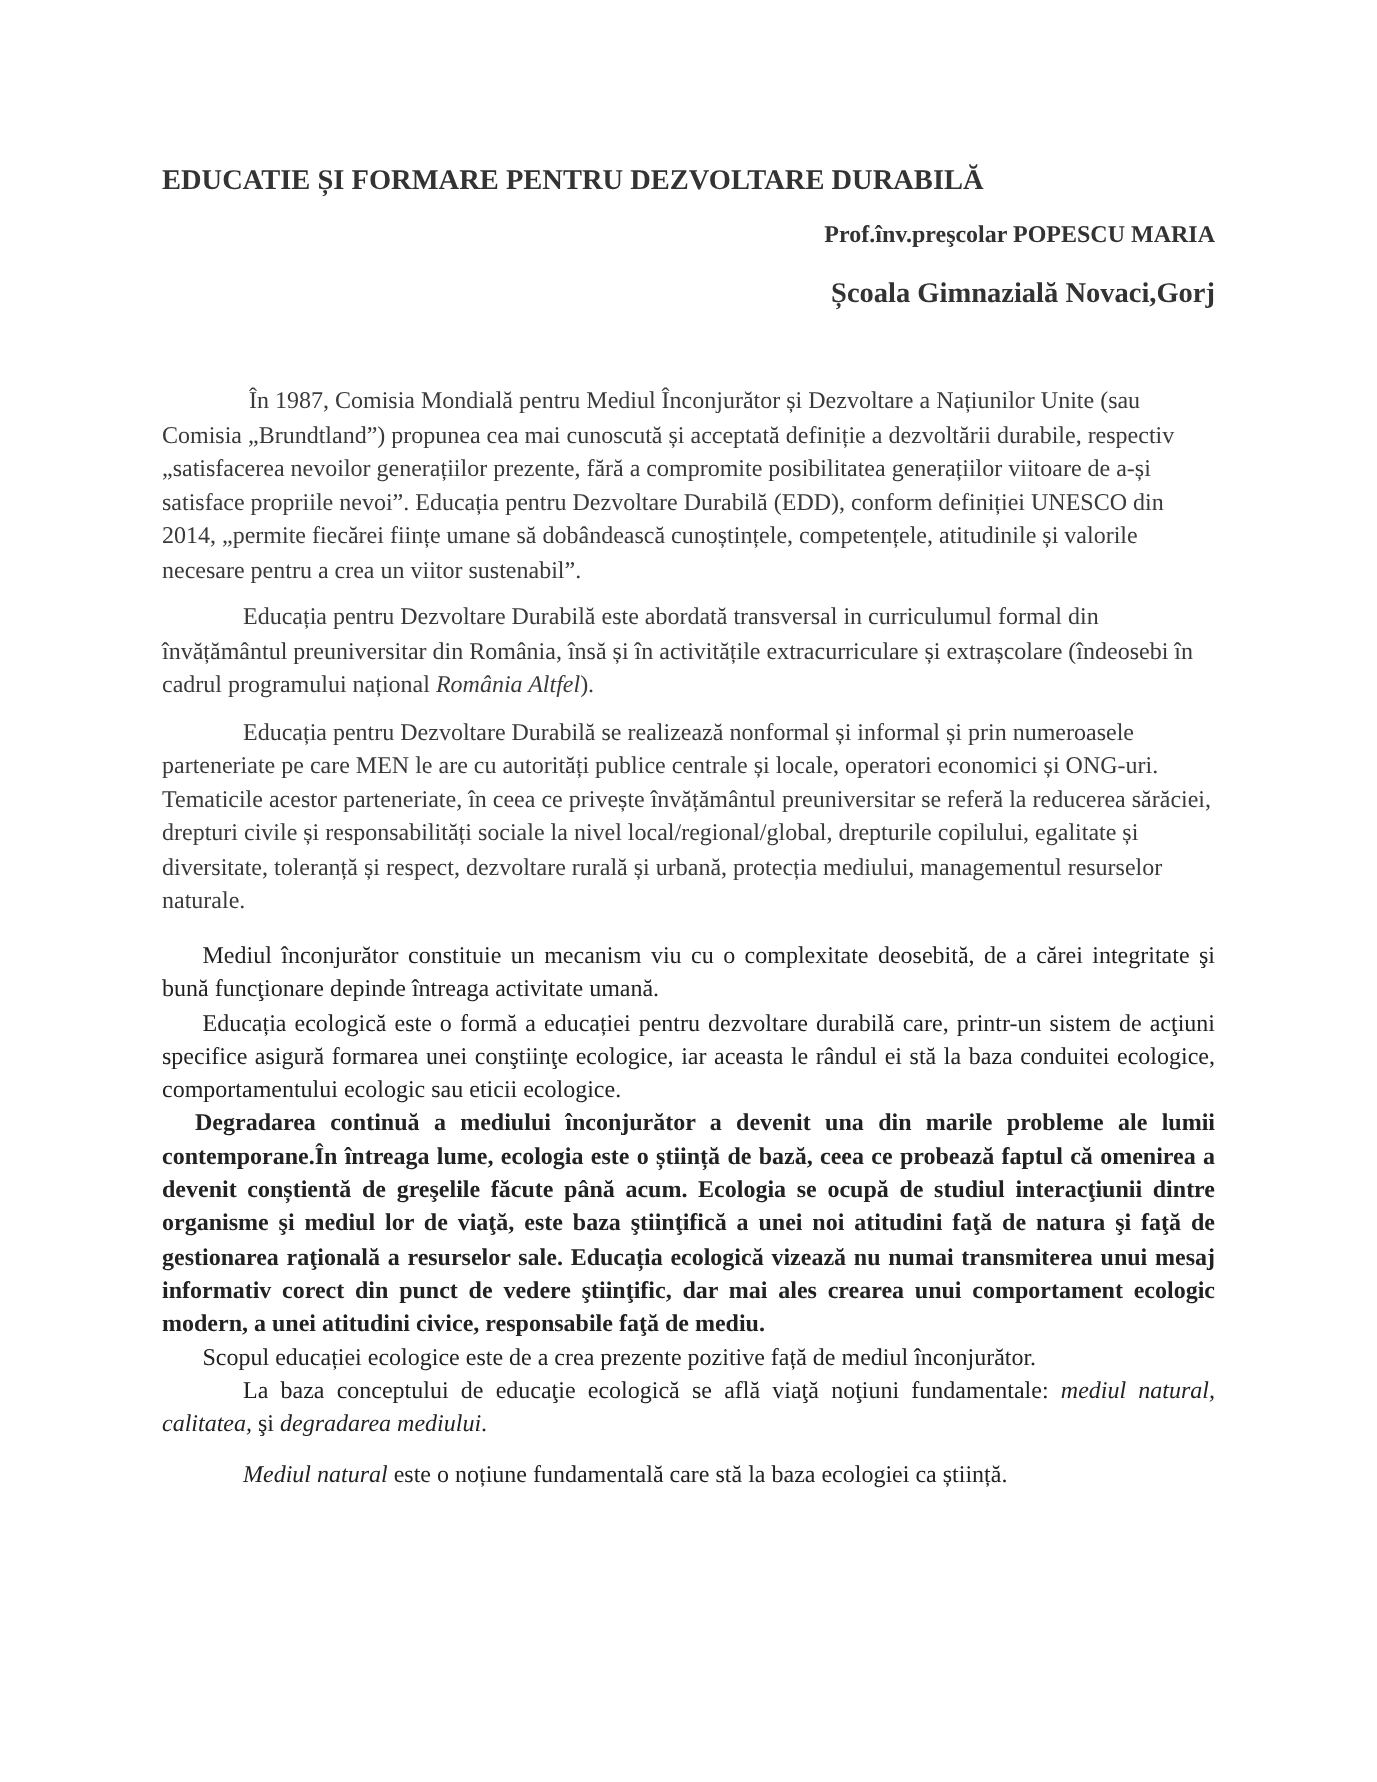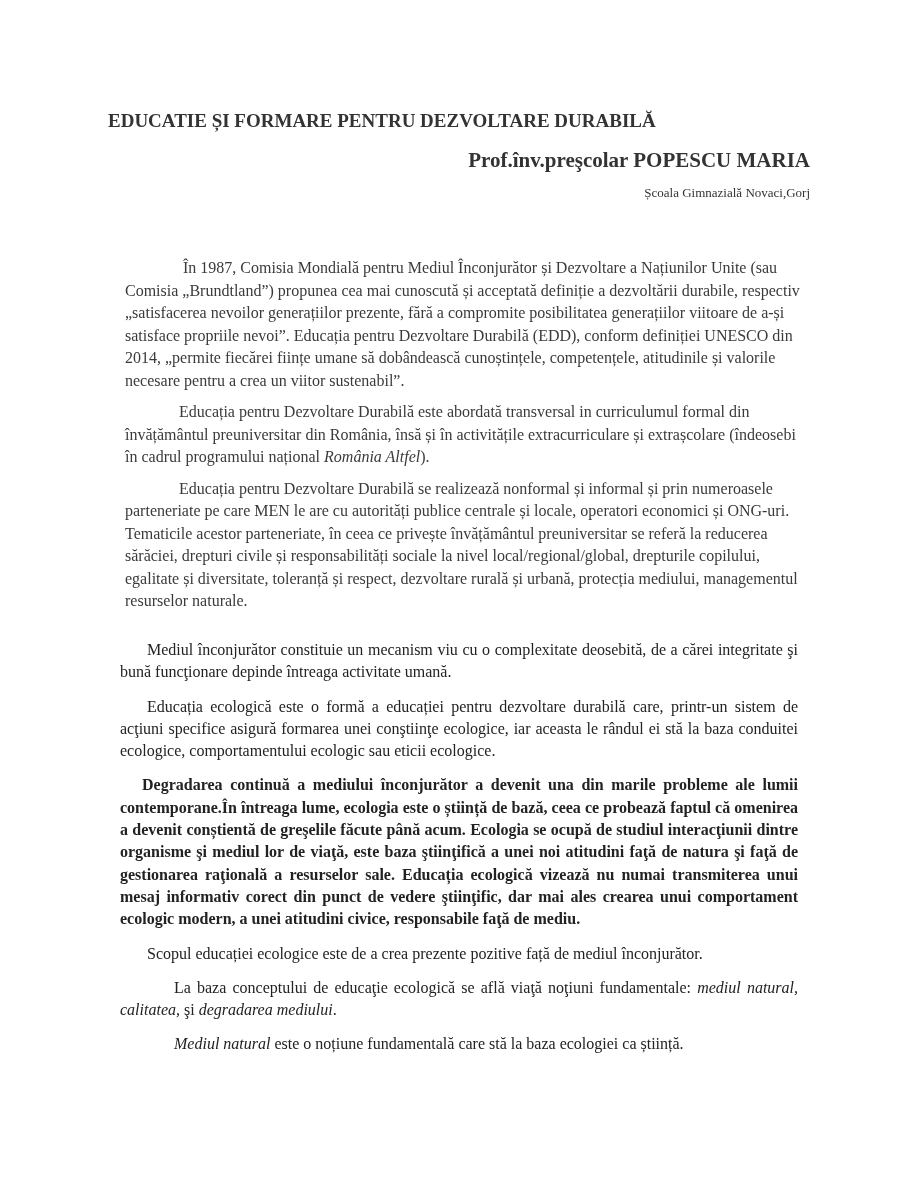--- a/index.html
+++ b/index.html
@@ -29,63 +29,63 @@
       font-weight: bold;
       font-size: 19px;
       color: #333;
       letter-spacing: 0px;
     }
     .author {
       position: absolute;
       right: 0;
       top: 148px;
       font-weight: bold;
-      font-size: 21px;
+      font-size: 16px;
       color: #333;
       text-align: right;
       white-space: nowrap;
     }
     .school {
       position: absolute;
       right: 0;
       top: 185px;
-      font-weight: normal;
-      font-size: 13px;
+      font-weight: bold;
+      font-size: 19px;
       color: #333;
       text-align: right;
       white-space: nowrap;
     }
     .block1 {
       position: absolute;
       left: 0;
       top: 257px;
       width: 702px;
       font-size: 16px;
       line-height: 22.5px;
       color: #3a3a3a;
     }
     .block1 p {
-      margin: 0 0 9px 17px;
+      margin: 0 0 9px 0;
       text-indent: 54px;
     }
     .block1 p.tight {
       text-indent: 58px;
     }
     .block2 {
       position: absolute;
       left: 0;
       top: 627px;
       width: 702px;
       font-size: 16px;
       line-height: 22.3px;
       color: #222;
       text-align: justify;
     }
     .block2 p {
-      margin: 12px;
+      margin: 0;
       text-indent: 27px;
     }
     .block2 p.ind2 {
       text-indent: 22px;
       font-weight: bold;
     }
     .block2 p.deep {
       text-indent: 54px;
     }
     .block2 p.gap {

